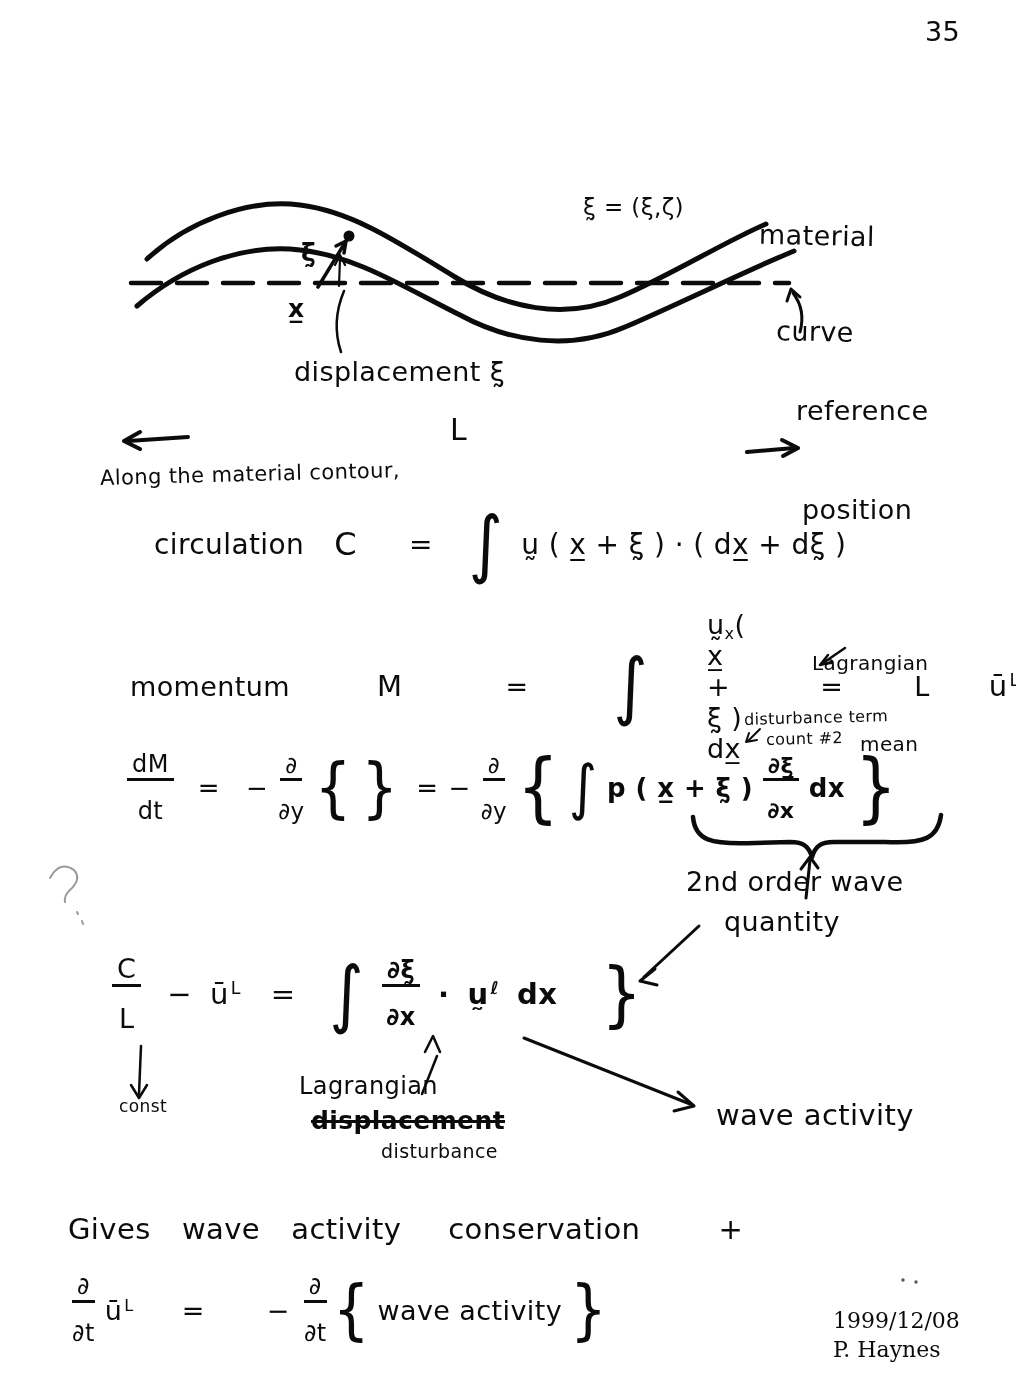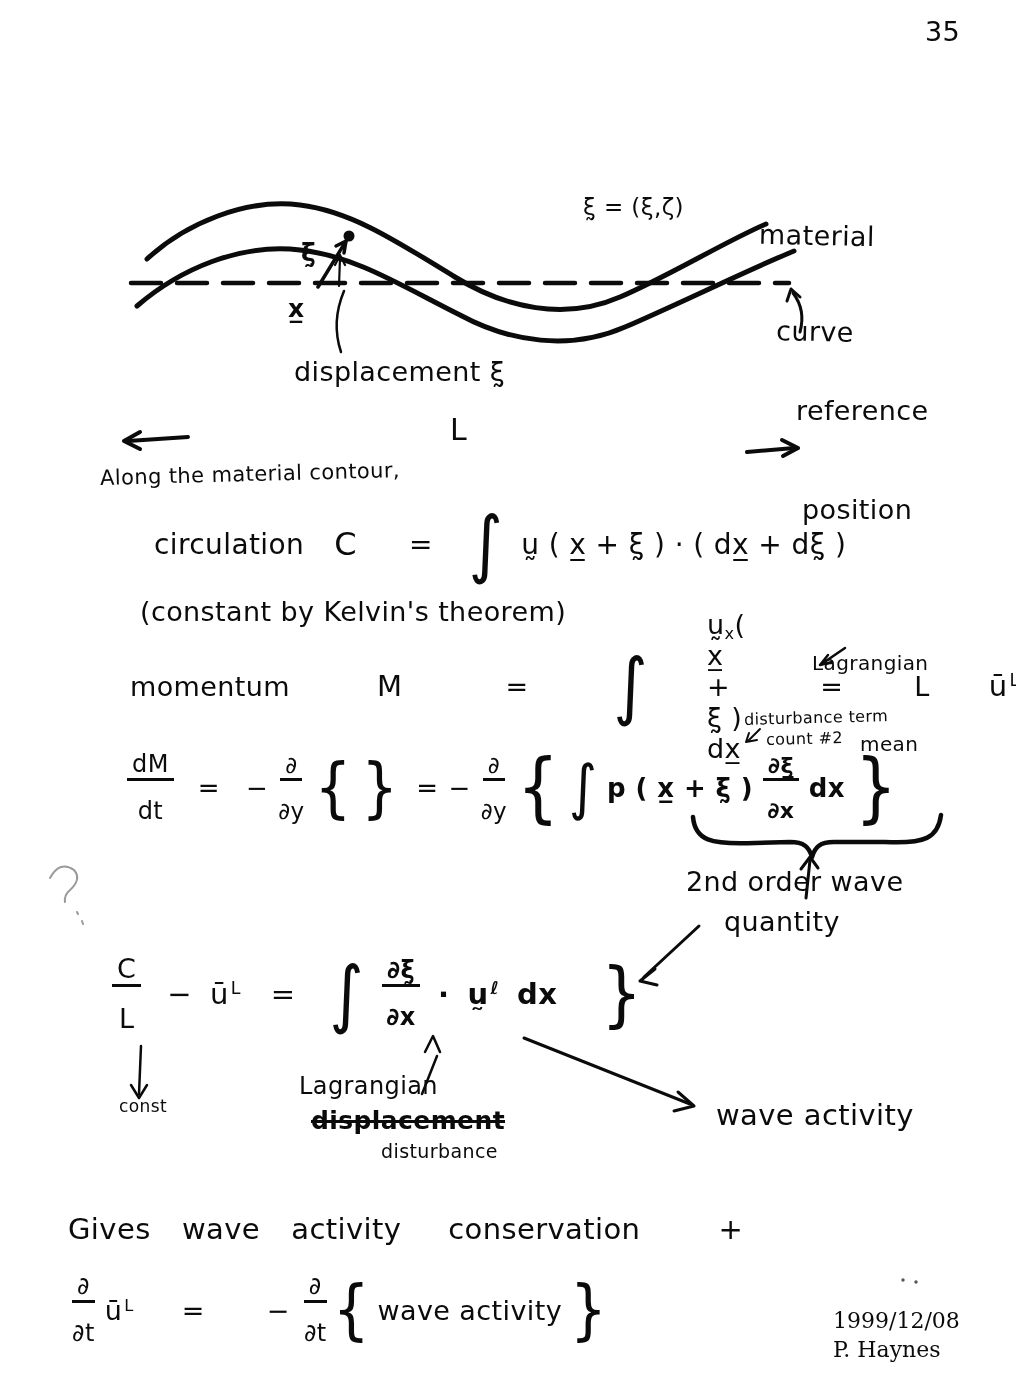--- a/index.html
+++ b/index.html
@@ -130,21 +130,20 @@
   <div class="abs hw tilt-a" style="left:100px;top:462px;font-size:21px;">Along the material contour,</div>
 
   <div class="row" style="left:133px;top:502px;height:84px;font-size:28px;margin-left:21px;">
     <span class="hw">circulation</span>
     <span class="hw" style="margin-left:30px;font-size:32px;">C</span>
     <span class="hw" style="margin-left:52px;">=</span>
     <span class="intg" style="margin-left:36px;">∫</span>
     <span class="hw" style="margin-left:18px;">ṵ ( x̲ + ξ̰ ) · ( dx̲ + dξ̰ )</span>
   </div>
 
-  <div class="abs hw" style="left:140px;top:596px;font-size:27px;">(constant by Kelvin's theorem)</div>
   <div class="abs hw" style="left:812px;top:596px;font-size:20px;line-height:27px;">
     <div>Lagrangian</div>
     <div style="margin-left:48px;">mean</div>
   </div>
 
   <div class="row" style="left:130px;top:650px;height:72px;font-size:27px;gap:45px;">
     <span class="hw">momentum</span>
     <span class="hw" style="margin-left:42px;font-size:29px;">M</span>
     <span class="hw" style="margin-left:58px;">=</span>
     <span class="intg" style="margin-left:40px;">∫</span>

